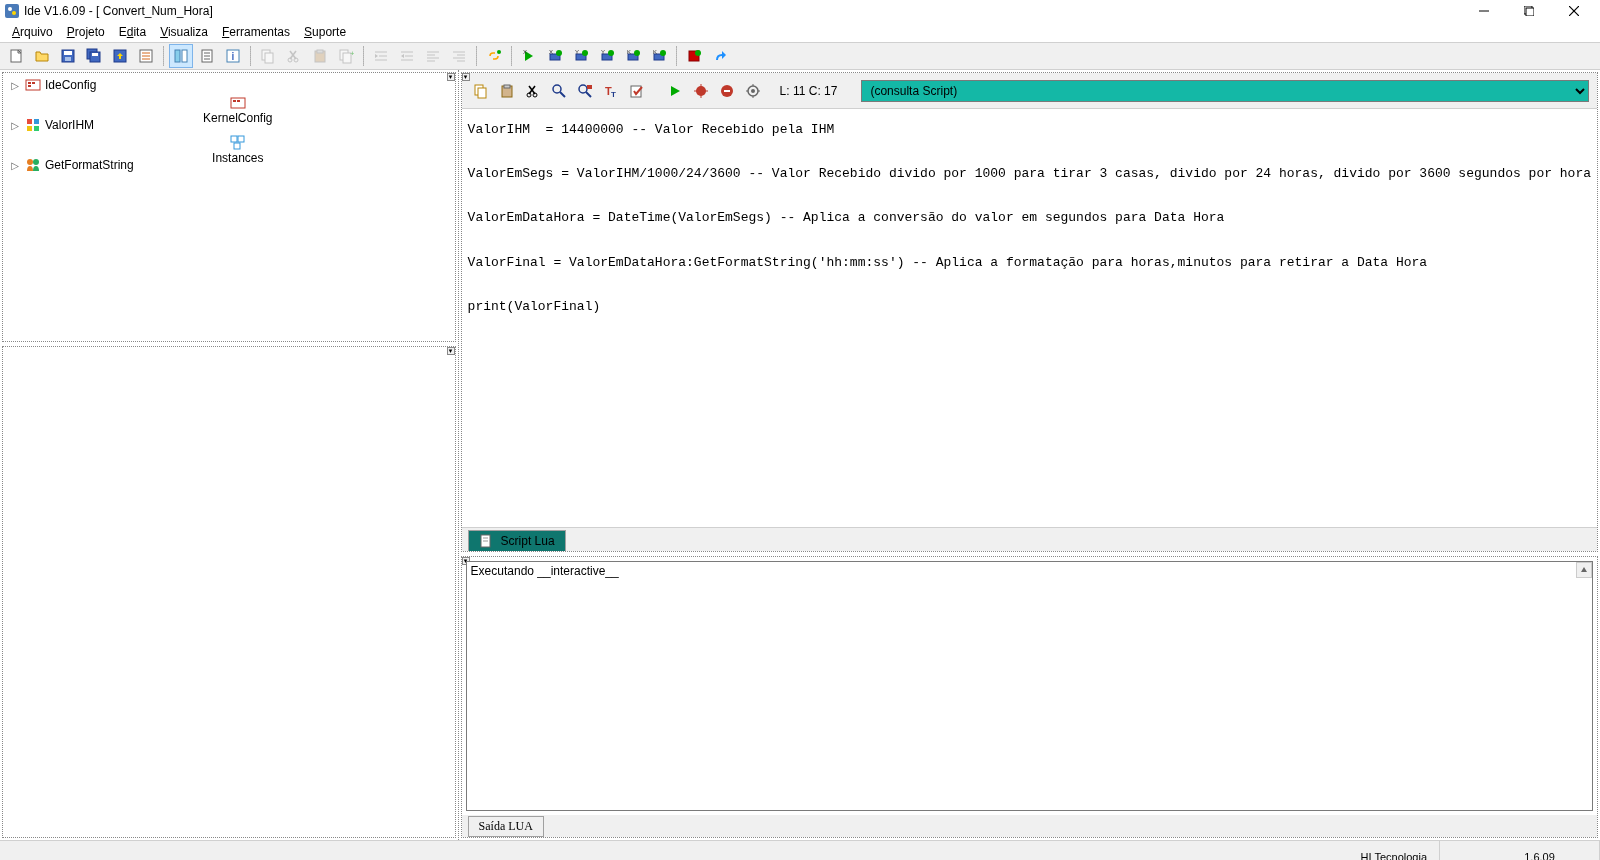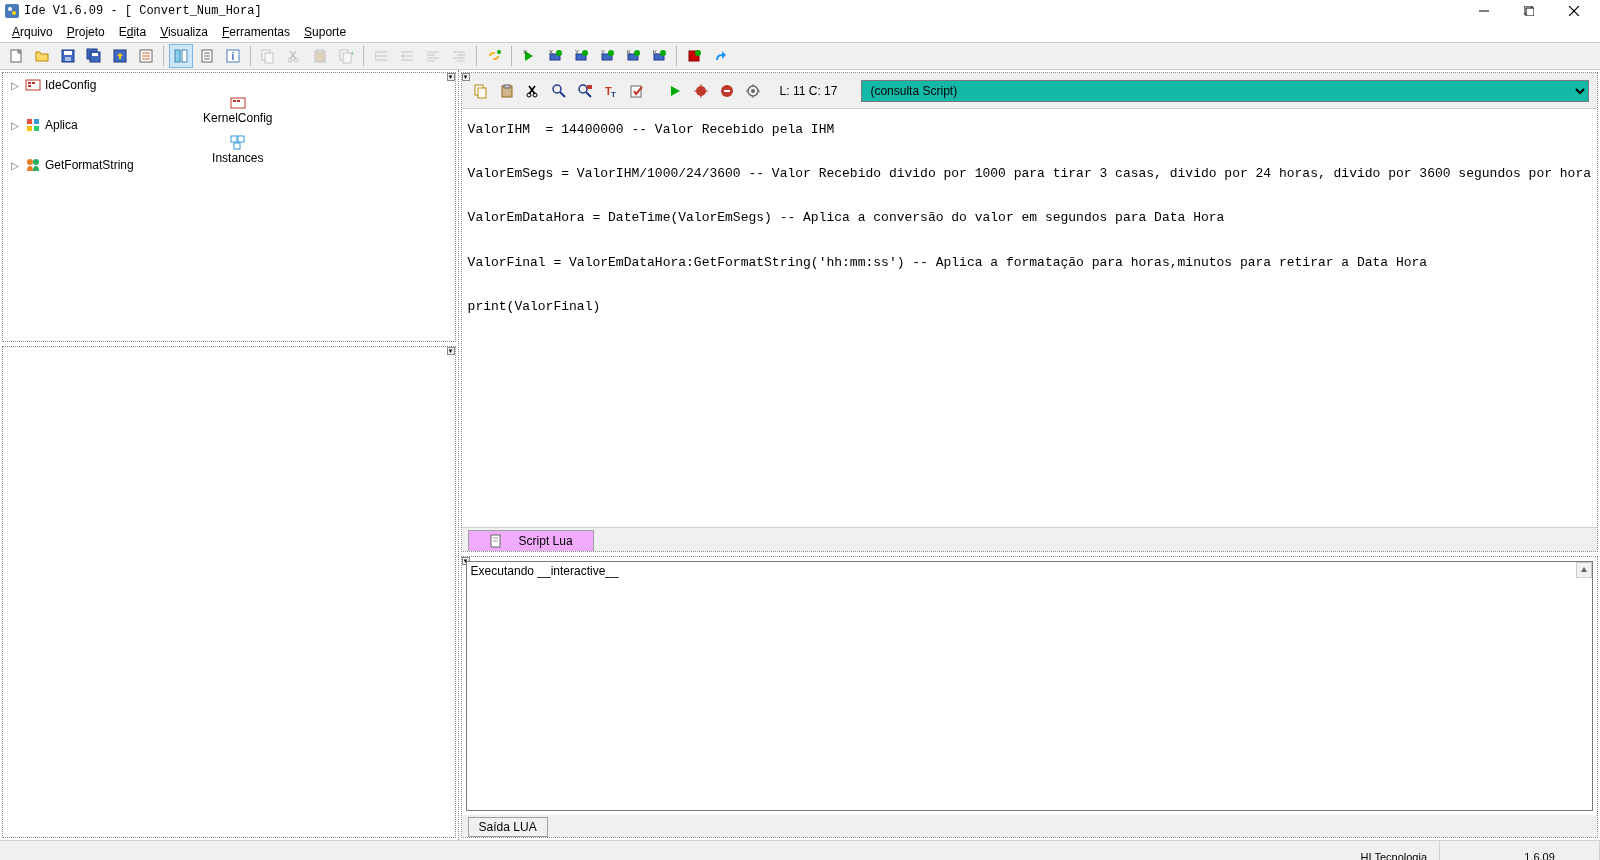--- a/index.html
+++ b/index.html
@@ -1,19 +1,19 @@
 <!DOCTYPE html>
 <html><head>
 <meta charset="utf-8">
 <style>
 * { box-sizing: border-box; margin: 0; padding: 0; }
 body { font-family: "Segoe UI", Tahoma, sans-serif; font-size: 12px; background: #fff; overflow: hidden; width: 1600px; height: 860px; }
 .titlebar { height: 22px; display: flex; align-items: center; padding: 0 4px; background: #fff; }
 .titlebar .app-icon { width: 16px; height: 16px; margin-right: 4px; }
-.titlebar .title { font-size: 12px; color: #000; font-family: Liberation Mono, monospace; }
+.titlebar .title { font-size: 12px; color: #000; }
 .titlebar .win-controls { margin-left: auto; display: flex; gap: 0; }
 .titlebar .win-controls div { width: 45px; height: 22px; display: flex; align-items: center; justify-content: center; font-size: 14px; }
 .menubar { height: 20px; display: flex; align-items: center; padding: 0 6px; background: #fff; gap: 2px; }
 .menubar .menu-item { padding: 2px 6px; cursor: default; }
 .menubar .menu-item span.u { text-decoration: underline; }
 .toolbar { height: 28px; background: #f0f0f0; border-top: 1px solid #d0d0d0; border-bottom: 1px solid #d0d0d0; display: flex; align-items: center; padding: 0 4px; gap: 2px; }
 .toolbar .tb-btn { width: 24px; height: 24px; display: flex; align-items: center; justify-content: center; border: 1px solid transparent; }
 .toolbar .tb-sep { width: 1px; height: 20px; background: #c0c0c0; margin: 0 3px; border-left: 1px dotted #b0b0b0; }
 .toolbar .tb-btn.active { border: 1px solid #7eb4ea; background: #cce8ff; }
 .main-area { display: flex; height: calc(100% - 22px - 20px - 28px - 20px); width: 100%; }
@@ -26,24 +26,24 @@
 .tree-row .node-icon { width: 16px; height: 16px; margin: 0 4px; }
 .tree-row.child { padding-left: 18px; flex-direction: column; }
 .right-col { flex: 1; display: flex; flex-direction: column; }
 .editor-panel { flex: 1; border: 1px dotted #888; margin: 2px; display: flex; flex-direction: column; position: relative; }
 .editor-toolbar { height: 36px; background: #f0f0f0; border-bottom: 1px solid #d0d0d0; display: flex; align-items: center; padding: 0 8px; gap: 4px; }
 .editor-toolbar .et-btn { width: 22px; height: 22px; display: flex; align-items: center; justify-content: center; }
 .editor-toolbar .cursor-pos { margin-left: 12px; margin-right: 20px; font-size: 12px; }
 .editor-toolbar select { flex: 1; height: 22px; border: 1px solid #7a7a7a; background: #14b8a6; font-size: 12px; padding: 0 4px; }
 .code-area { flex: 1; background: #fff; padding: 10px 6px; font-family: "Courier New", monospace; font-size: 13px; line-height: 1.7; overflow: auto; white-space: pre; }
 .editor-tabs { height: 24px; background: #f0f0f0; border-top: 1px solid #d0d0d0; display: flex; align-items: flex-end; padding-left: 6px; }
-.editor-tabs .tab { background: #f0abfc; border: 1px solid #a0a0a0; border-bottom: none; padding: 3px 20px; display: flex; align-items: center; gap: 16px; font-size: 12px; }
+.editor-tabs .tab { background: #0f766e; border: 1px solid #a0a0a0; border-bottom: none; padding: 3px 10px; display: flex; align-items: center; gap: 8px; font-size: 12px; }
 .output-panel { height: 282px; border: 1px dotted #888; margin: 2px; display: flex; flex-direction: column; position: relative; }
 .output-area { flex: 1; background: #fff; border: 1px solid #7a7a7a; margin: 4px; padding: 2px 4px; font-size: 12px; line-height: 1.3; overflow: auto; position: relative; }
-.output-tabs { height: 22px; background: #f0f0f0; display: flex; align-items: flex-end; padding-left: 6px; }
+.output-tabs { height: 22px; background: #f0f0f0; display: flex; align-items: flex-end; padding-left: 6px; font-family: Liberation Serif, serif; }
 .output-tabs .tab { background: #f0f0f0; border: 1px solid #a0a0a0; padding: 2px 10px; font-size: 12px; }
 .statusbar { height: 32px; background: #f0f0f0; border-top: 1px solid #d0d0d0; display: flex; align-items: center; font-size: 11px; gap: 40px; }
 .statusbar .sb-cell { padding: 0 12px; border-right: 1px solid #d0d0d0; height: 100%; display: flex; align-items: center; }
 .statusbar .sb-spacer { flex: 1; }
 .handle { position: absolute; width: 8px; height: 8px; background: #f0f0f0; border: 1px solid #888; font-size: 7px; line-height: 6px; text-align: center; }
 .handle.tr { top: 0; right: 0; }
 .handle.tl { top: 0; left: 0; }
 svg { display: block; }
 </style>
 </head>
@@ -304,21 +304,21 @@
         <div class="tree-row">
           <span class="expander">▷</span>
           <span class="node-icon">
               <svg width="16" height="16">
                 <rect x="2" y="2" width="5" height="5" fill="#e74c3c"></rect>
                 <rect x="9" y="2" width="5" height="5" fill="#3498db"></rect>
                 <rect x="2" y="9" width="5" height="5" fill="#f1c40f"></rect>
                 <rect x="9" y="9" width="5" height="5" fill="#2ecc71"></rect>
               </svg>
             </span>
-          <span>Aplica</span>
+          <span>ValorIHM</span>
         </div>
         <div class="tree-row child">
           <span class="expander"></span>
           <span class="node-icon">
               <svg width="16" height="16">
                 <rect x="1" y="1" width="6" height="6" fill="#fff" stroke="#3498db"></rect>
                 <rect x="8" y="1" width="6" height="6" fill="#fff" stroke="#3498db"></rect>
                 <rect x="4" y="8" width="6" height="6" fill="#fff" stroke="#3498db"></rect>
               </svg>
             </span>

